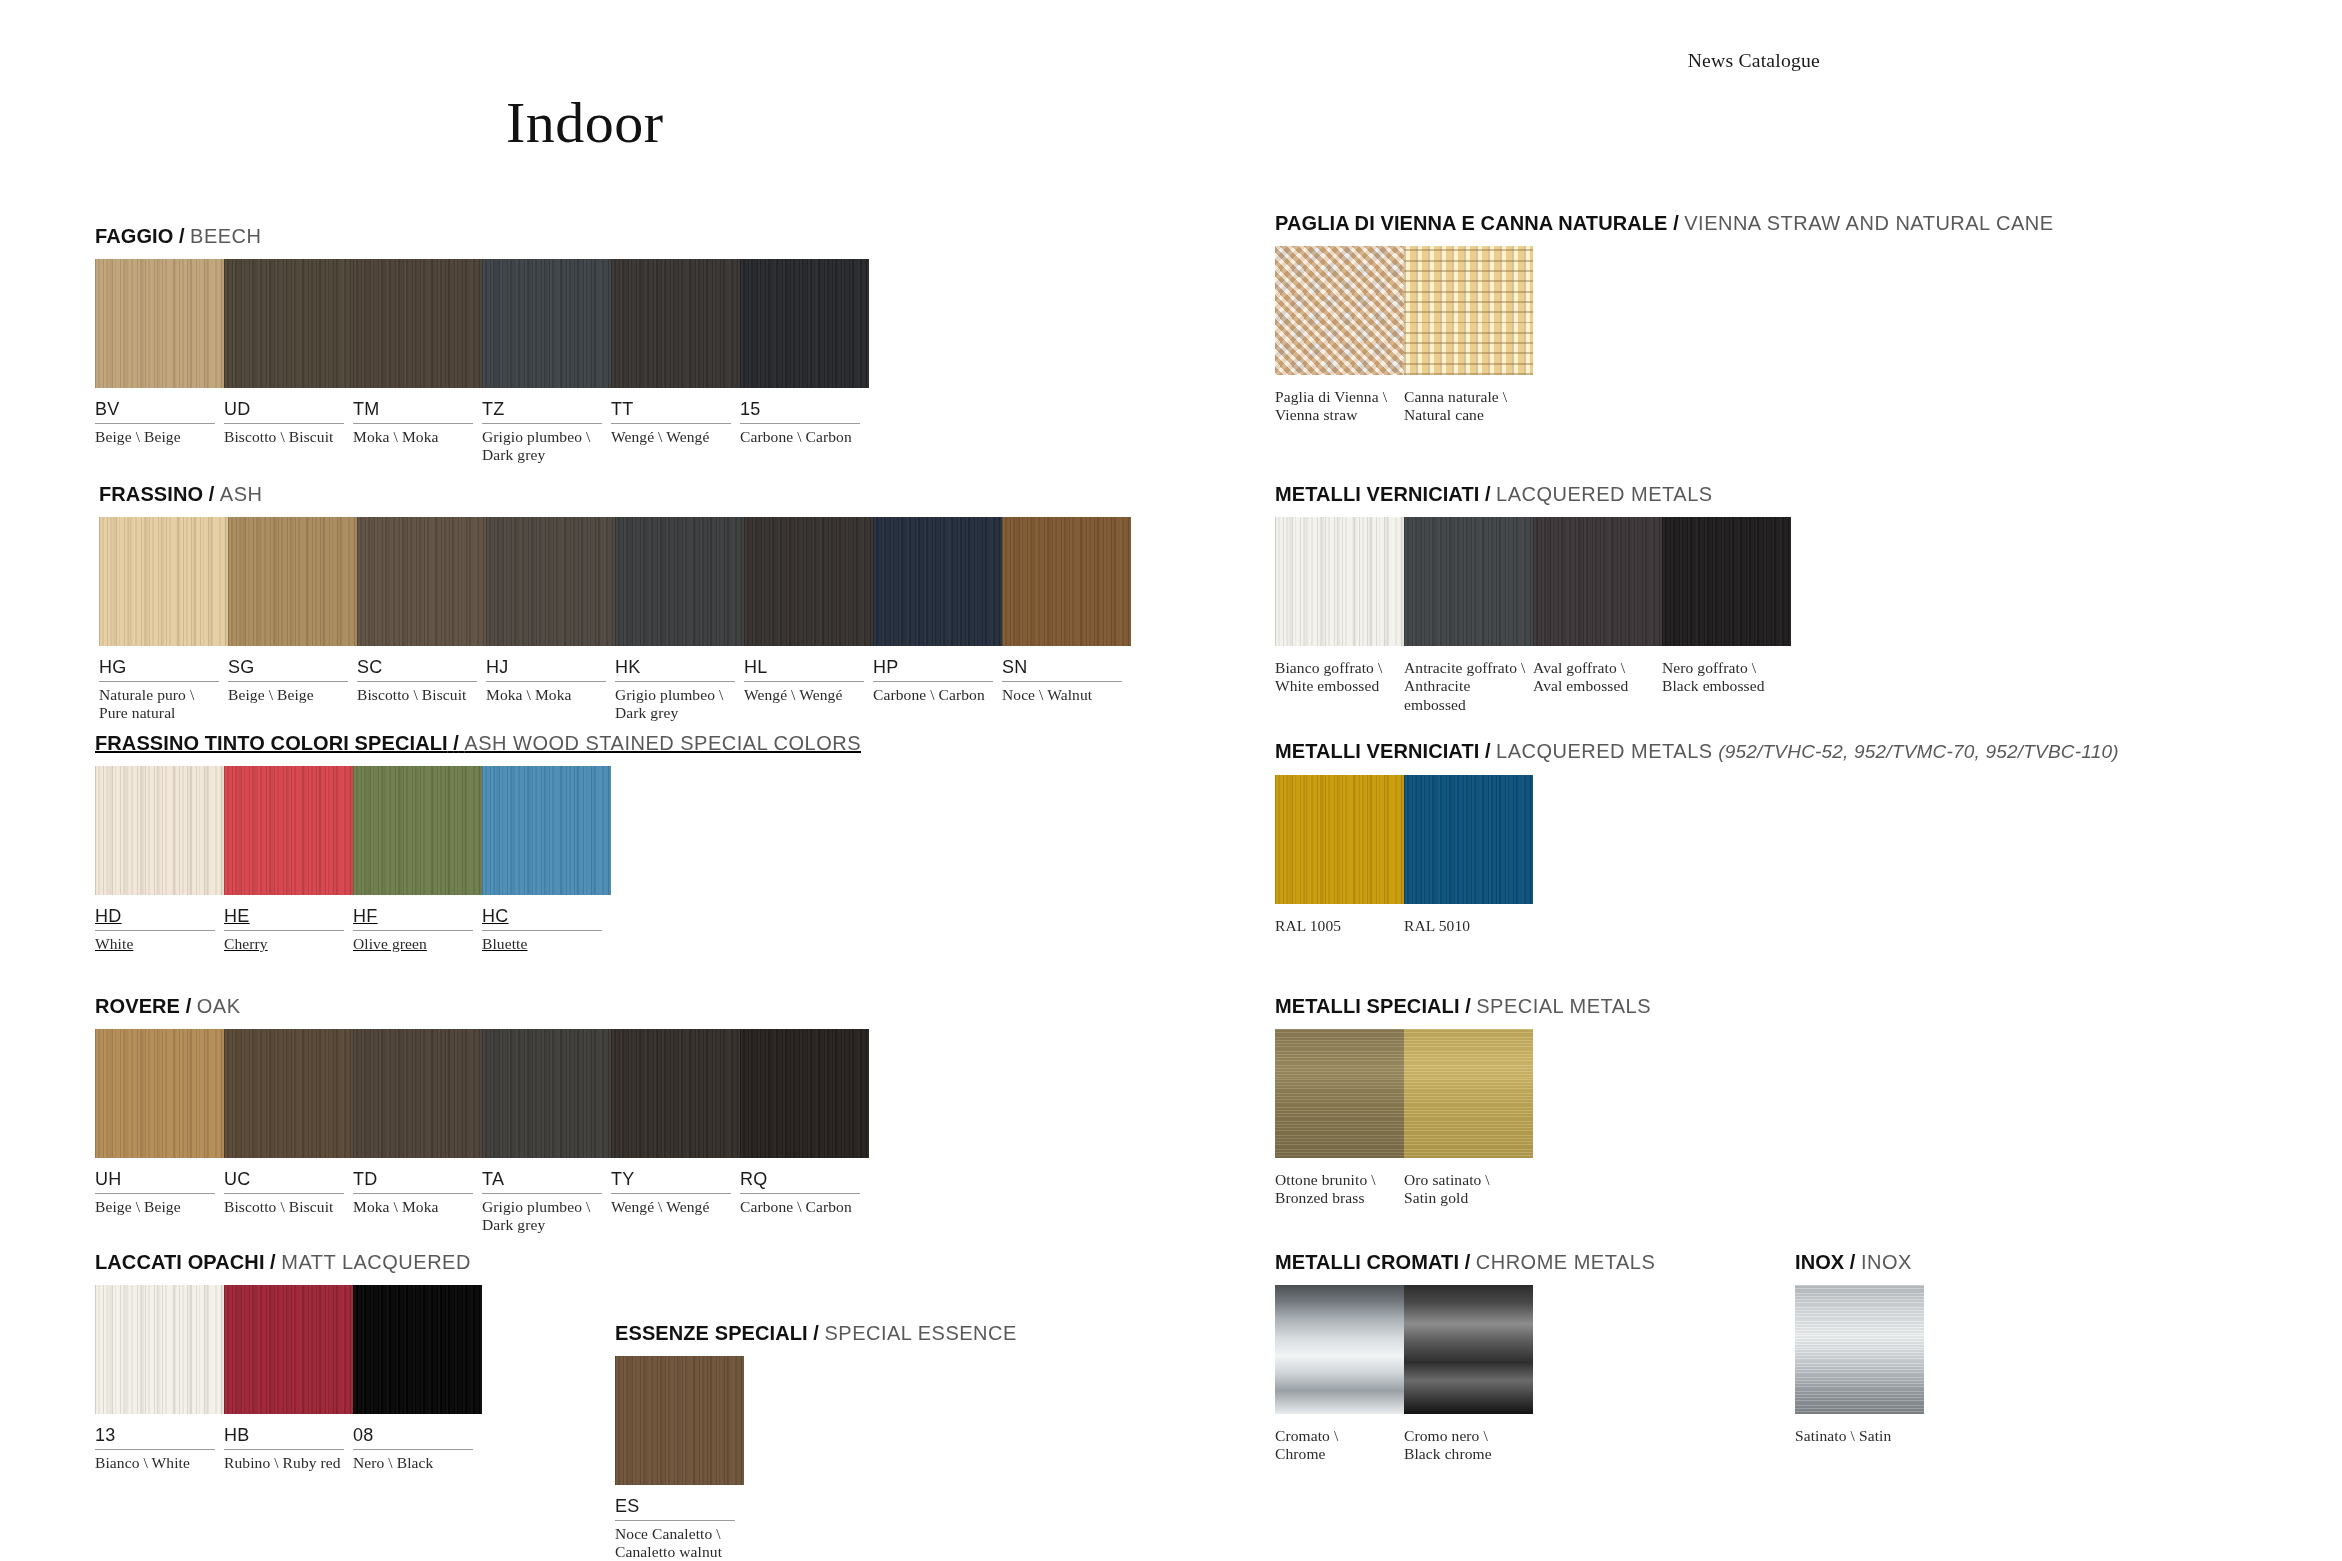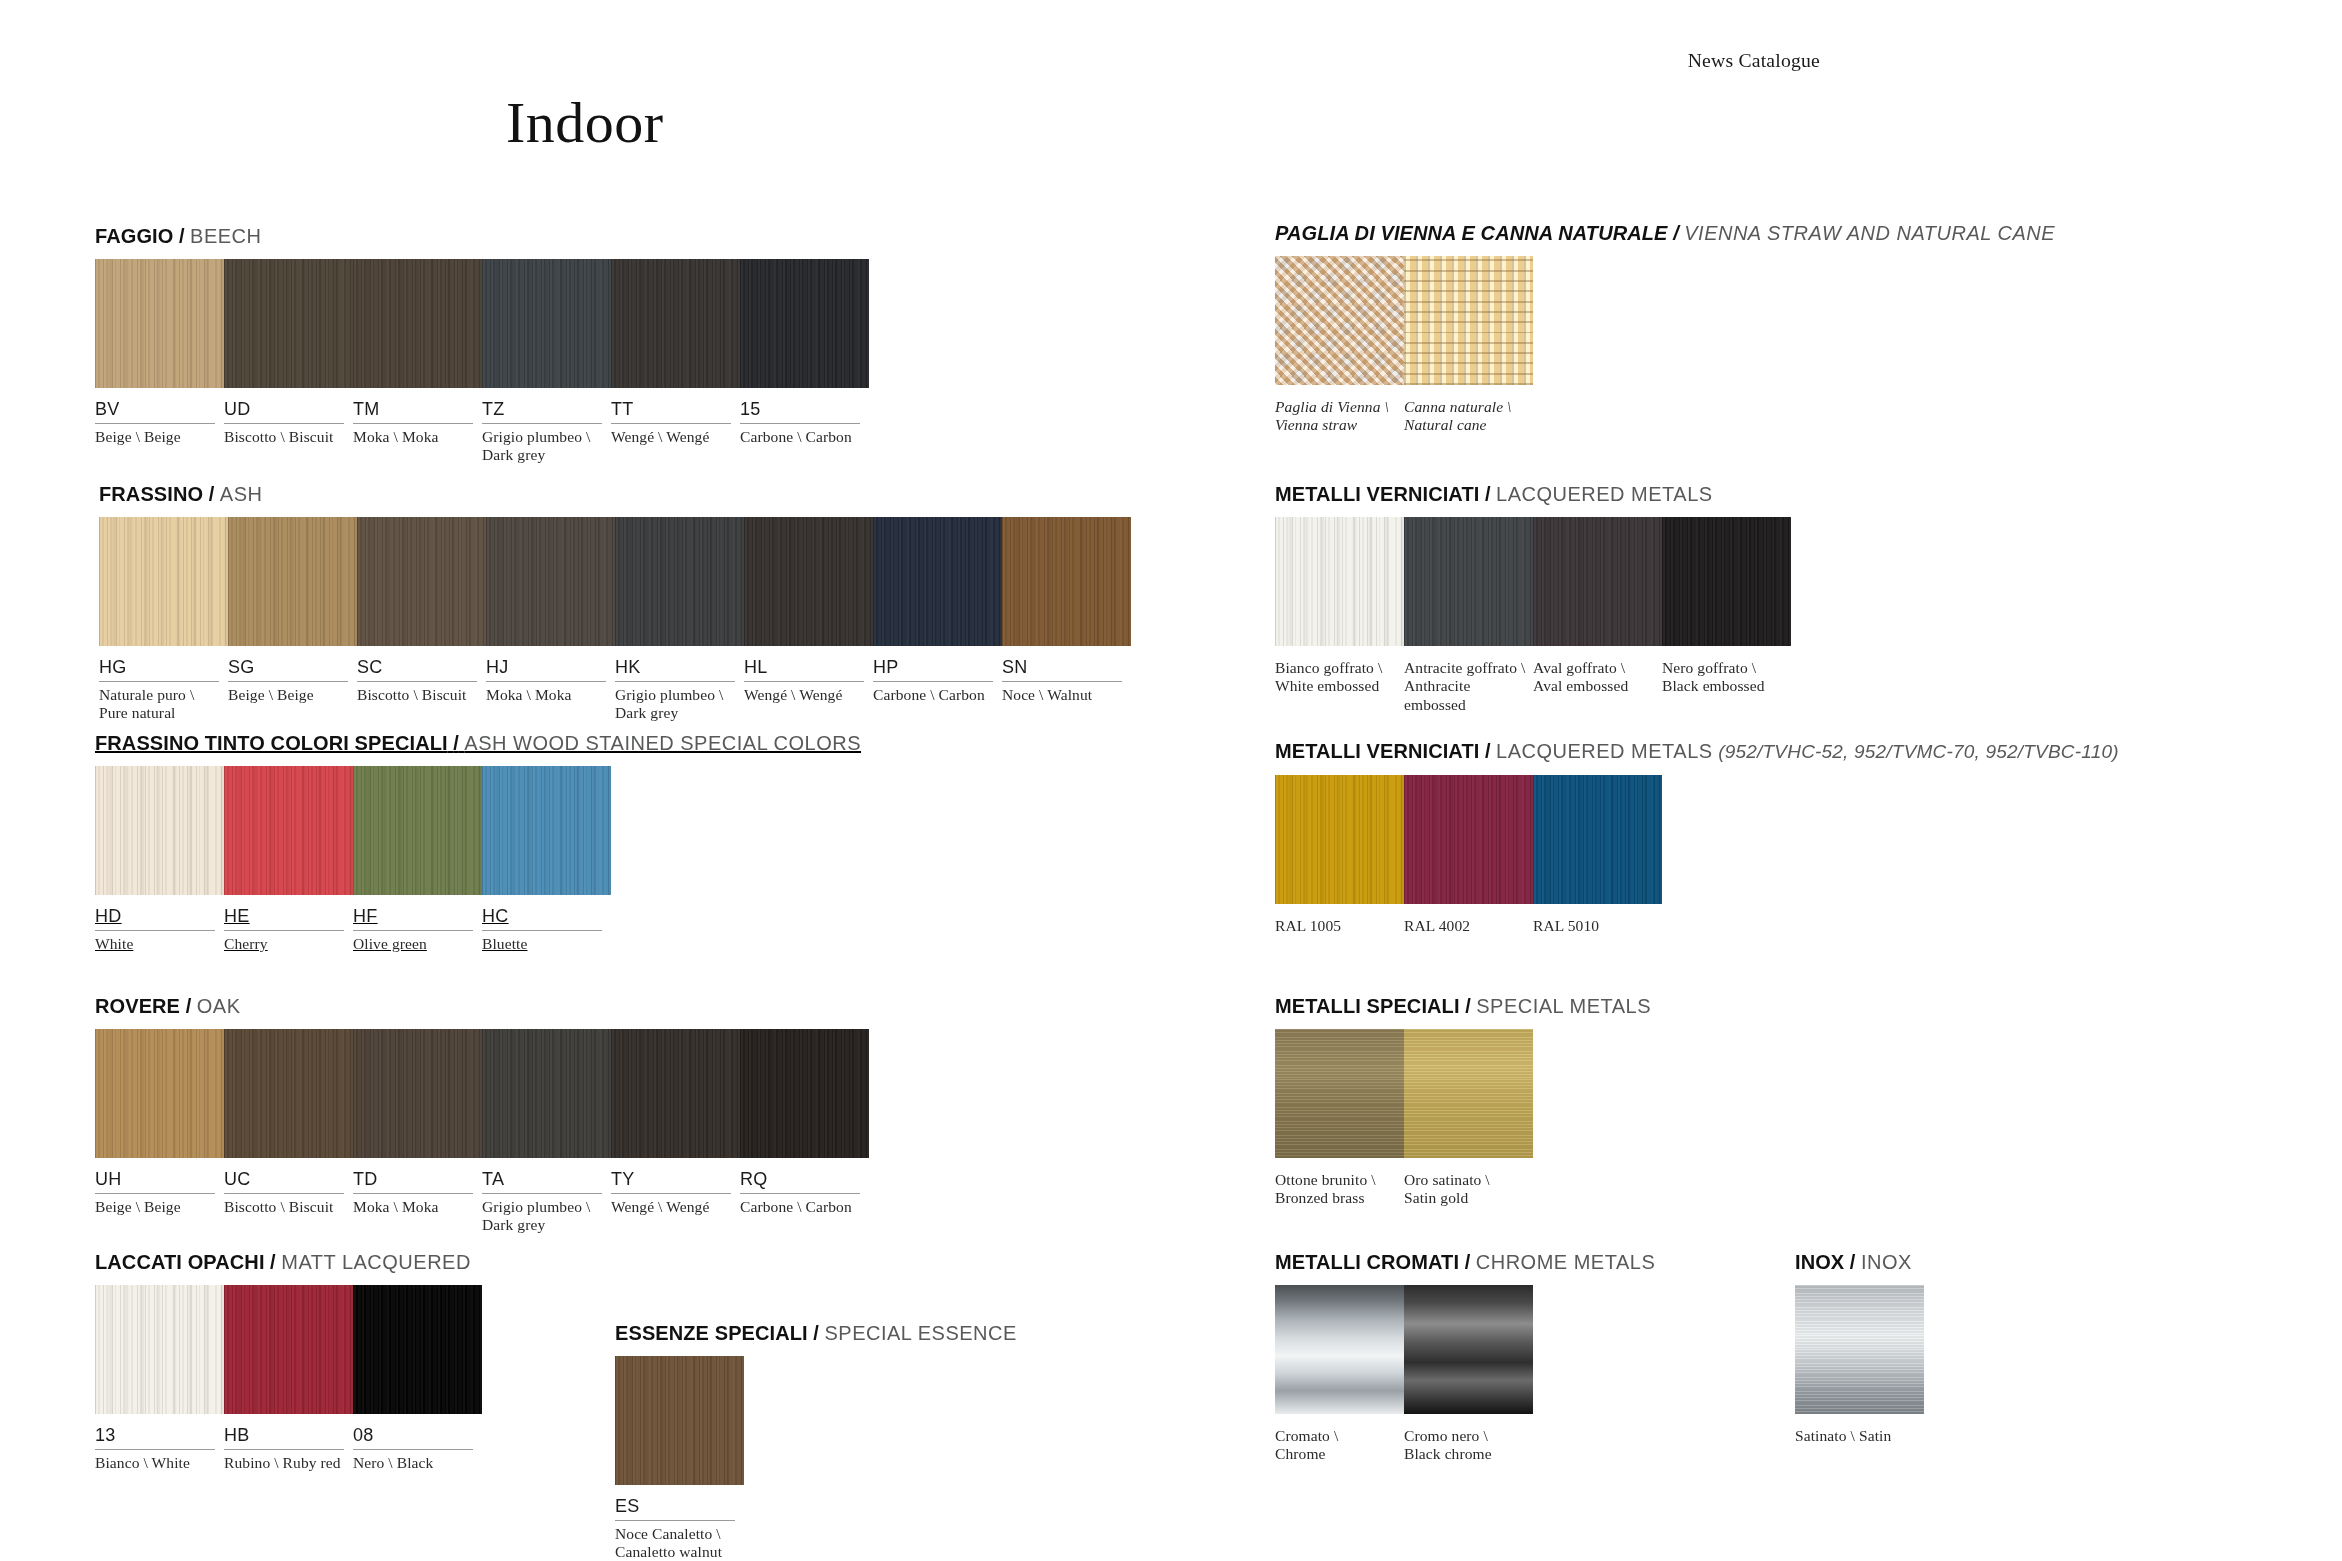--- a/index.html
+++ b/index.html
@@ -389,21 +389,21 @@
 Canaletto walnut</div>
             </div>
           </div>
         </div>
     </div>
 
   </div>
 
   <div class="col col-right">
 
-    <div class="section" style="top:222px;left:0;font-style:italic;">
+    <div class="section" style="top:212px;left:0;">
       <div class="sec-head">
         <span class="it">PAGLIA DI VIENNA E CANNA NATURALE</span>
         <span class="sl">/</span>
         <span class="en">VIENNA STRAW AND NATURAL CANE</span>
       </div>
       <div class="swrow">
           <div class="swcell">
             <div class="swatch straw"></div>
             <div class="lab nocode">
               <div class="desc">Paglia di Vienna \
@@ -466,26 +466,20 @@
         <span class="codes">(952/TVHC-52, 952/TVMC-70, 952/TVBC-110)</span>
       </div>
       <div class="swrow">
           <div class="swcell">
             <div class="swatch grain" style="background-color: rgb(201, 154, 9);"></div>
             <div class="lab nocode">
               <div class="desc">RAL 1005</div>
             </div>
           </div>
           <div class="swcell">
-            <div class="swatch grain" style="background-color: rgb(129, 33, 64);"></div>
-            <div class="lab nocode">
-              <div class="desc">RAL 4002</div>
-            </div>
-          </div>
-          <div class="swcell">
             <div class="swatch grain" style="background-color: rgb(10, 79, 122);"></div>
             <div class="lab nocode">
               <div class="desc">RAL 5010</div>
             </div>
           </div>
         </div>
     </div>
 
     <div class="section" style="top:995px;left:0;">
       <div class="sec-head">

